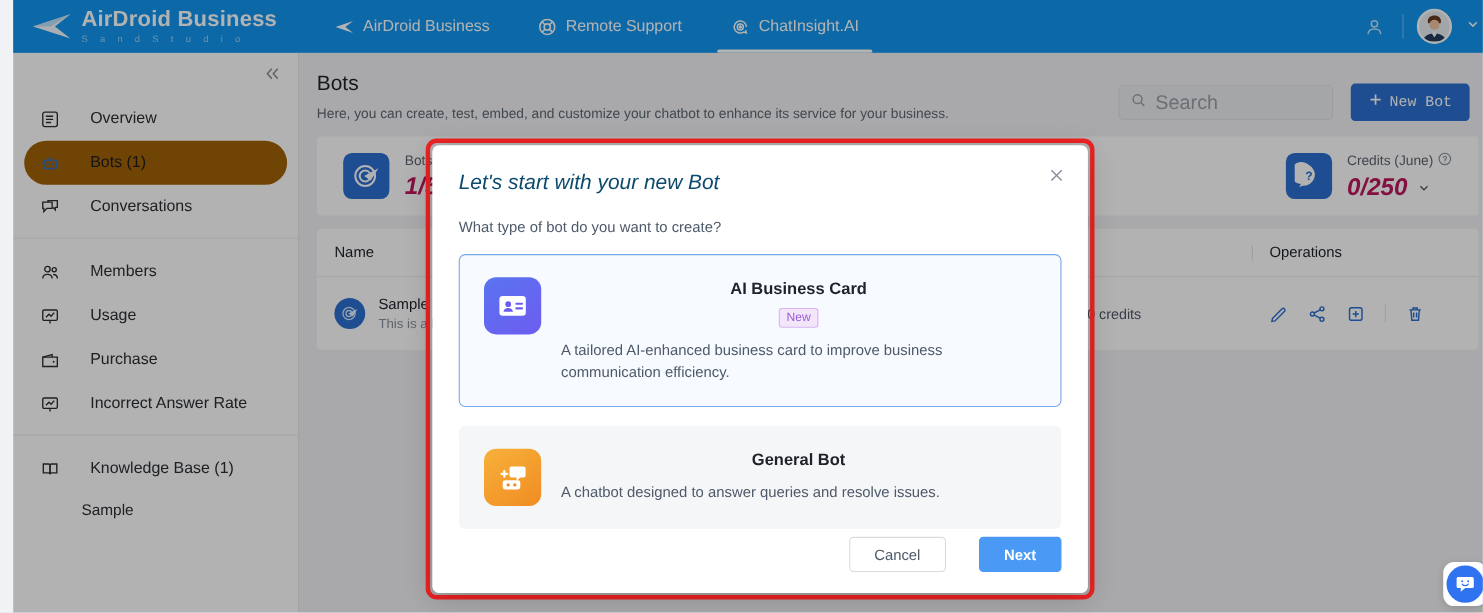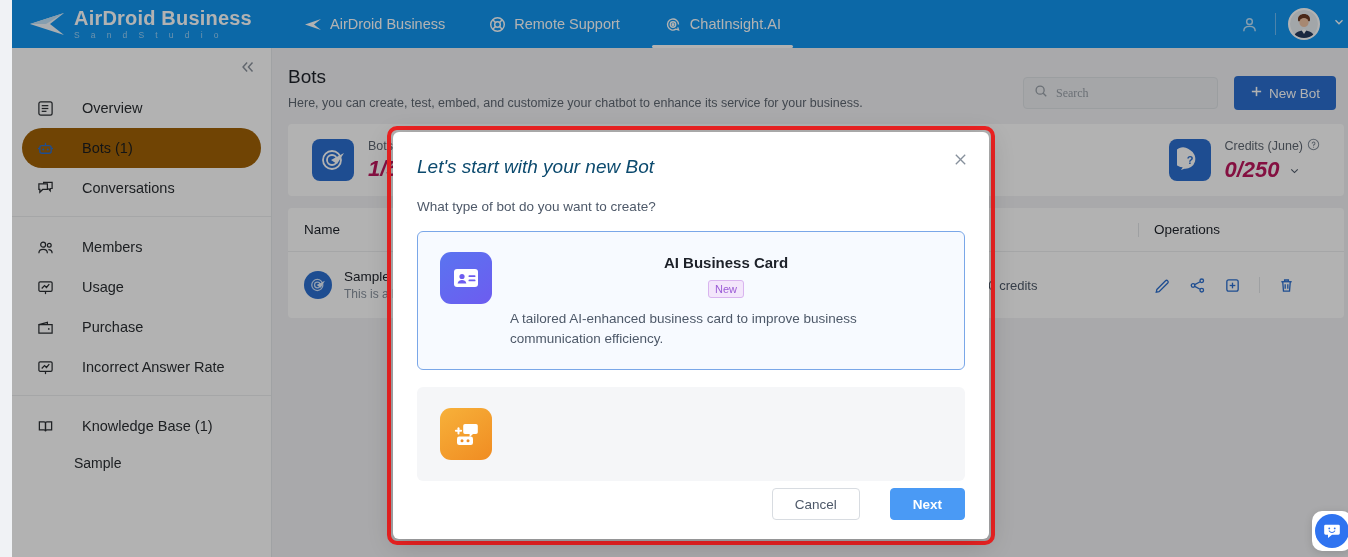--- a/index.html
+++ b/index.html
@@ -85,28 +85,28 @@
   .page-head { padding: 18px 24px 0 16px; display: flex; align-items: flex-start; }
   .page-head-left { flex: 1; }
   .page-title { font-size: 19px; color: #1d2129; font-weight: normal; }
   .page-sub { font-size: 12.5px; color: #5f6772; margin-top: 8px; }
   .page-head-right { display: flex; align-items: center; gap: 16px; padding-top: 10px; }
   .search-box {
     width: 195px; height: 32px; background: #eceef1; border: 1px solid #dfe2e6;
     border-radius: 4px; display: flex; align-items: center; gap: 8px; padding: 0 10px;
   }
   .search-box input {
-    border: 0; outline: 0; background: transparent; font-size: 12px;
-    color: #0f766e; width: 100%; font-family: Liberation Serif, serif;
+    border: 0; outline: 0; background: transparent; font-size: 18px;
+    color: #0f766e; width: 100%; font-family: Liberation Sans, sans-serif;
   }
   .search-box input::placeholder { color: #9aa1a9; }
   .new-bot-btn {
     height: 34px; background: #2b6fd0; color: #fff; border: 0; border-radius: 4px;
     font-size: 13.5px; padding: 0 16px; display: flex; align-items: center;
-    gap: 6px; cursor: pointer; font-family: Liberation Sans, sans-serif;
+    gap: 6px; cursor: pointer; font-family: Liberation Mono, monospace;
   }
 
   
   .stats-row { margin: 14px 16px 0 16px; display: flex; gap: 0; background: #fff; border-radius: 4px; height: 72px; align-items: center; }
   .stat {
     display: flex; align-items: center; gap: 14px; padding: 0 24px; height: 72px;
   }
   .stat-ico { width: 42px; height: 42px; border-radius: 8px; background: #2b6fd0; display: flex; align-items: center; justify-content: center; flex: 0 0 42px; }
   .stat-label { font-size: 12.5px; color: #5f6772; display: flex; align-items: center; gap: 4px; }
   .stat-value { font-size: 22px; font-weight: bold; color: #be185d; margin-top: 3px; display: flex; align-items: center; gap: 8px; font-style: italic; }
@@ -540,20 +540,26 @@
       <div class="opt-ico bot">
         <svg width="30" height="30" viewBox="0 0 30 30">
           <path d="M14 5h11a1.8 1.8 0 0 1 1.8 1.8v6.4A1.8 1.8 0 0 1 25 15h-3l-3.4 3.2V15H14a1.8 1.8 0 0 1-1.8-1.8V6.8A1.8 1.8 0 0 1 14 5z" fill="#ffffff"></path>
           <rect x="6" y="17.5" width="16" height="8.5" rx="2.2" fill="#ffffff"></rect>
           <circle cx="11" cy="21.8" r="1.5" fill="#f08c22"></circle>
           <circle cx="17" cy="21.8" r="1.5" fill="#f08c22"></circle>
           <line x1="7.5" y1="9.2" x2="7.5" y2="14.4" stroke="#ffffff" stroke-width="2" stroke-linecap="round"></line>
           <line x1="4.9" y1="11.8" x2="10.1" y2="11.8" stroke="#ffffff" stroke-width="2" stroke-linecap="round"></line>
         </svg>
       </div>
+      <div class="opt-body">
+        <div class="opt-title-row">
+          <span class="opt-title">General Bot</span>
+        </div>
+        <div class="opt-desc">A chatbot designed to answer queries and resolve issues.</div>
+      </div>
     </div>
 
     <div class="modal-footer">
       <div class="btn btn-cancel">Cancel</div>
       <div class="btn btn-next">Next</div>
     </div>
   </div>
 
   <div class="chat-widget">
     <div class="chat-widget-inner">

